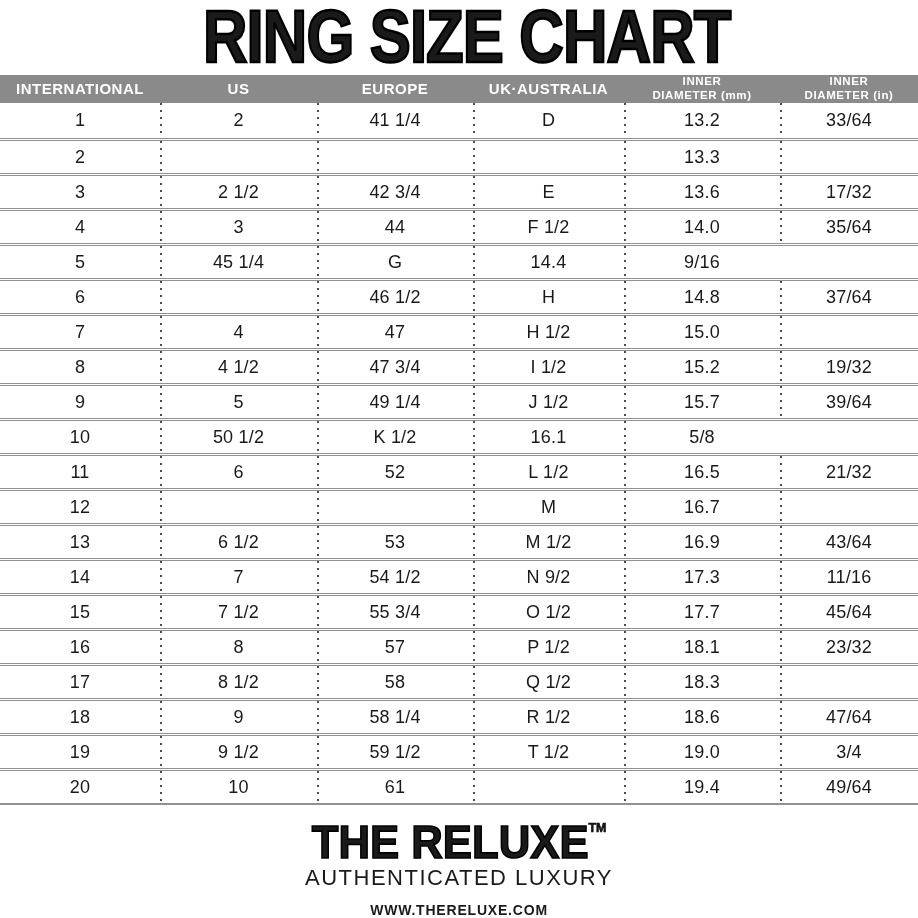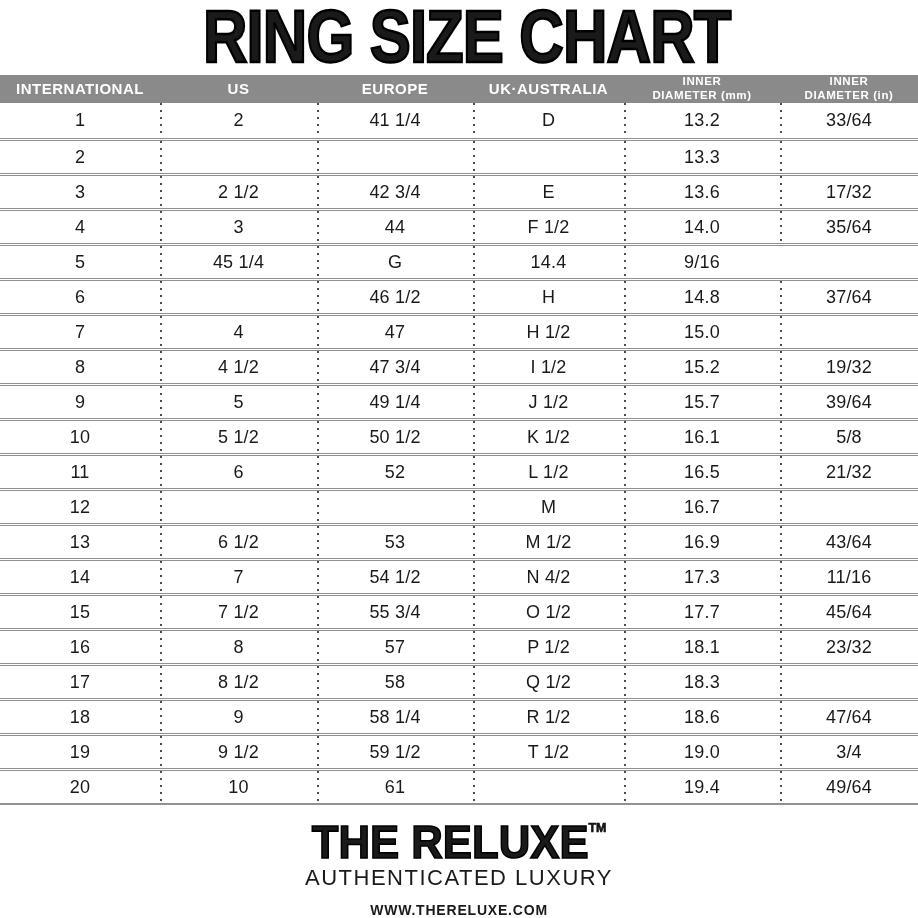--- a/index.html
+++ b/index.html
@@ -216,21 +216,20 @@
       <div class="row grid-cols">
       <div class="cell">9</div>
       <div class="cell">5</div>
       <div class="cell">49 1/4</div>
       <div class="cell">J 1/2</div>
       <div class="cell">15.7</div>
       <div class="cell">39/64</div>
     </div>
       <div class="row grid-cols">
       <div class="cell">10</div>
-      <div class="cell">5 1/2</div>
       <div class="cell">50 1/2</div>
       <div class="cell">K 1/2</div>
       <div class="cell">16.1</div>
       <div class="cell">5/8</div>
     </div>
       <div class="row grid-cols">
       <div class="cell">11</div>
       <div class="cell">6</div>
       <div class="cell">52</div>
       <div class="cell">L 1/2</div>
@@ -250,21 +249,21 @@
       <div class="cell">6 1/2</div>
       <div class="cell">53</div>
       <div class="cell">M 1/2</div>
       <div class="cell">16.9</div>
       <div class="cell">43/64</div>
     </div>
       <div class="row grid-cols">
       <div class="cell">14</div>
       <div class="cell">7</div>
       <div class="cell">54 1/2</div>
-      <div class="cell">N 4/2</div>
+      <div class="cell">N 9/2</div>
       <div class="cell">17.3</div>
       <div class="cell">11/16</div>
     </div>
       <div class="row grid-cols">
       <div class="cell">15</div>
       <div class="cell">7 1/2</div>
       <div class="cell">55 3/4</div>
       <div class="cell">O 1/2</div>
       <div class="cell">17.7</div>
       <div class="cell">45/64</div>

